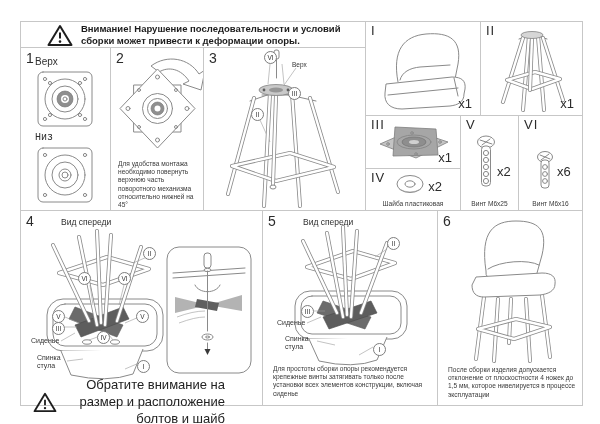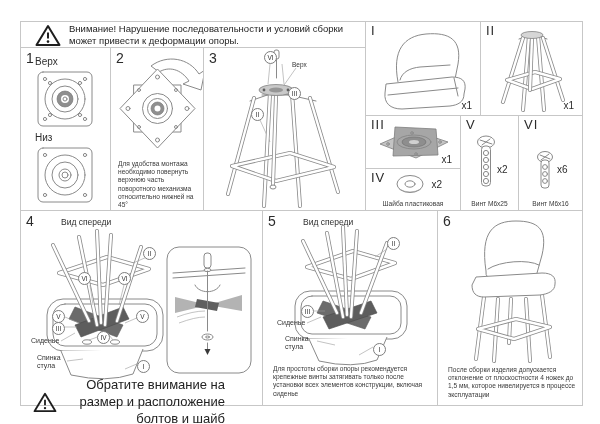--- a/index.html
+++ b/index.html
@@ -1,21 +1,21 @@
 <!DOCTYPE html>
 <html><head>
 <meta charset="utf-8">
 <style>
   html,body{margin:0;padding:0;background:#ffffff;}
   #page{position:relative;width:600px;height:424px;background:#fff;
         font-family:"Liberation Sans",sans-serif;color:#333;overflow:hidden;}
   .cell{position:absolute;border:1px solid #c7c7c7;background:#fff;box-sizing:border-box;}
   .num{position:absolute;left:5px;top:2px;font-size:14px;color:#2b2b2b;}
   .rnum{position:absolute;left:5px;top:1px;font-size:13px;color:#2b2b2b;letter-spacing:1px;}
-  .qty{position:absolute;font-size:10px;color:#2b2b2b;}
+  .qty{position:absolute;font-size:13px;color:#2b2b2b;}
   .cap{position:absolute;left:0;bottom:3px;width:100%;text-align:center;font-size:6.6px;color:#3a3a3a;}
   .smalltext{position:absolute;font-size:6.6px;line-height:1.25;color:#3a3a3a;}
   .title-view{position:absolute;font-size:8.5px;color:#2f2f2f;text-align:left;}
   .plate-label{position:absolute;font-size:10px;color:#2f2f2f;}
   .tiny-label{position:absolute;font-size:6.5px;color:#333;}
   .circ{position:absolute;width:13px;height:13px;border:1px solid #7d7d7d;border-radius:50%;
         background:#fff;font-size:6.5px;color:#333;display:flex;align-items:center;
         justify-content:center;box-sizing:border-box;}
   .warnrow{display:flex;align-items:center;gap:8px;}
   .warntext{font-size:9.5px;line-height:1.3;color:#1c1c1c;}
@@ -26,21 +26,21 @@
   .li{stroke:#ffffff;fill:none;stroke-width:2.4;stroke-linejoin:round;stroke-linecap:round;}
   .wh{fill:#ffffff;stroke:#8a8a8a;stroke-width:1;stroke-linejoin:round;}
   .dk{fill:#6b6b6b;stroke:#575757;stroke-width:.6;}
 </style>
 </head>
 <body>
 
 <div id="page">
 
   <div class="cell" style="left:20px;top:21px;width:346px;height:27px;">
-    <div class="warnrow" style="position:absolute;left:14px;top:1px;">
+    <div class="warnrow" style="position:absolute;left:26px;top:1px;font-weight:bold;">
       <svg width="26" height="23" viewBox="0 0 26 23" style="position:static;">
         <path d="M13 2 L24.5 21 H1.5 Z" fill="none" stroke="#1e1e1e" stroke-width="2" stroke-linejoin="round"></path>
         <line x1="13" y1="8.5" x2="13" y2="14.5" stroke="#1e1e1e" stroke-width="2"></line>
         <circle cx="13" cy="17.6" r="1.3" fill="#1e1e1e"></circle>
       </svg>
       <div class="warntext" style="width:278px;">Внимание! Нарушение последовательности и условий сборки может привести к деформации опоры.</div>
     </div>
   </div>
 
   <div class="cell" style="left:20px;top:47px;width:91px;height:164px;">
@@ -57,21 +57,21 @@
           <circle cx="11" cy="9" r="1.6"></circle>
           <circle cx="16" cy="13" r="1.6"></circle>
           <circle cx="51" cy="9" r="1.6"></circle>
           <circle cx="46" cy="13" r="1.6"></circle>
           <circle cx="11" cy="49" r="1.6"></circle>
           <circle cx="16" cy="45" r="1.6"></circle>
           <circle cx="51" cy="49" r="1.6"></circle>
           <circle cx="46" cy="45" r="1.6"></circle>
         </g>
     </svg>
-    <div class="plate-label" style="left:14px;top:84px;">Низ</div>
+    <div class="plate-label" style="left:14px;top:84px;font-family:Liberation Mono, monospace;">Низ</div>
     <svg width="62" height="58" viewBox="0 0 62 58" style="left:13px;top:98px;">
       <rect x="4" y="2" width="54" height="54" rx="5" class="ln"></rect>
       <circle cx="31" cy="29" r="20" class="ln"></circle>
         <circle cx="31" cy="29" r="13" class="ln"></circle>
       <circle cx="31" cy="29" r="6" class="ln"></circle>
         <circle cx="31" cy="29" r="3" class="ln"></circle>
       <g class="ln">
           <circle cx="11" cy="9" r="1.6"></circle>
           <circle cx="51" cy="9" r="1.6"></circle>
           <circle cx="11" cy="49" r="1.6"></circle>

